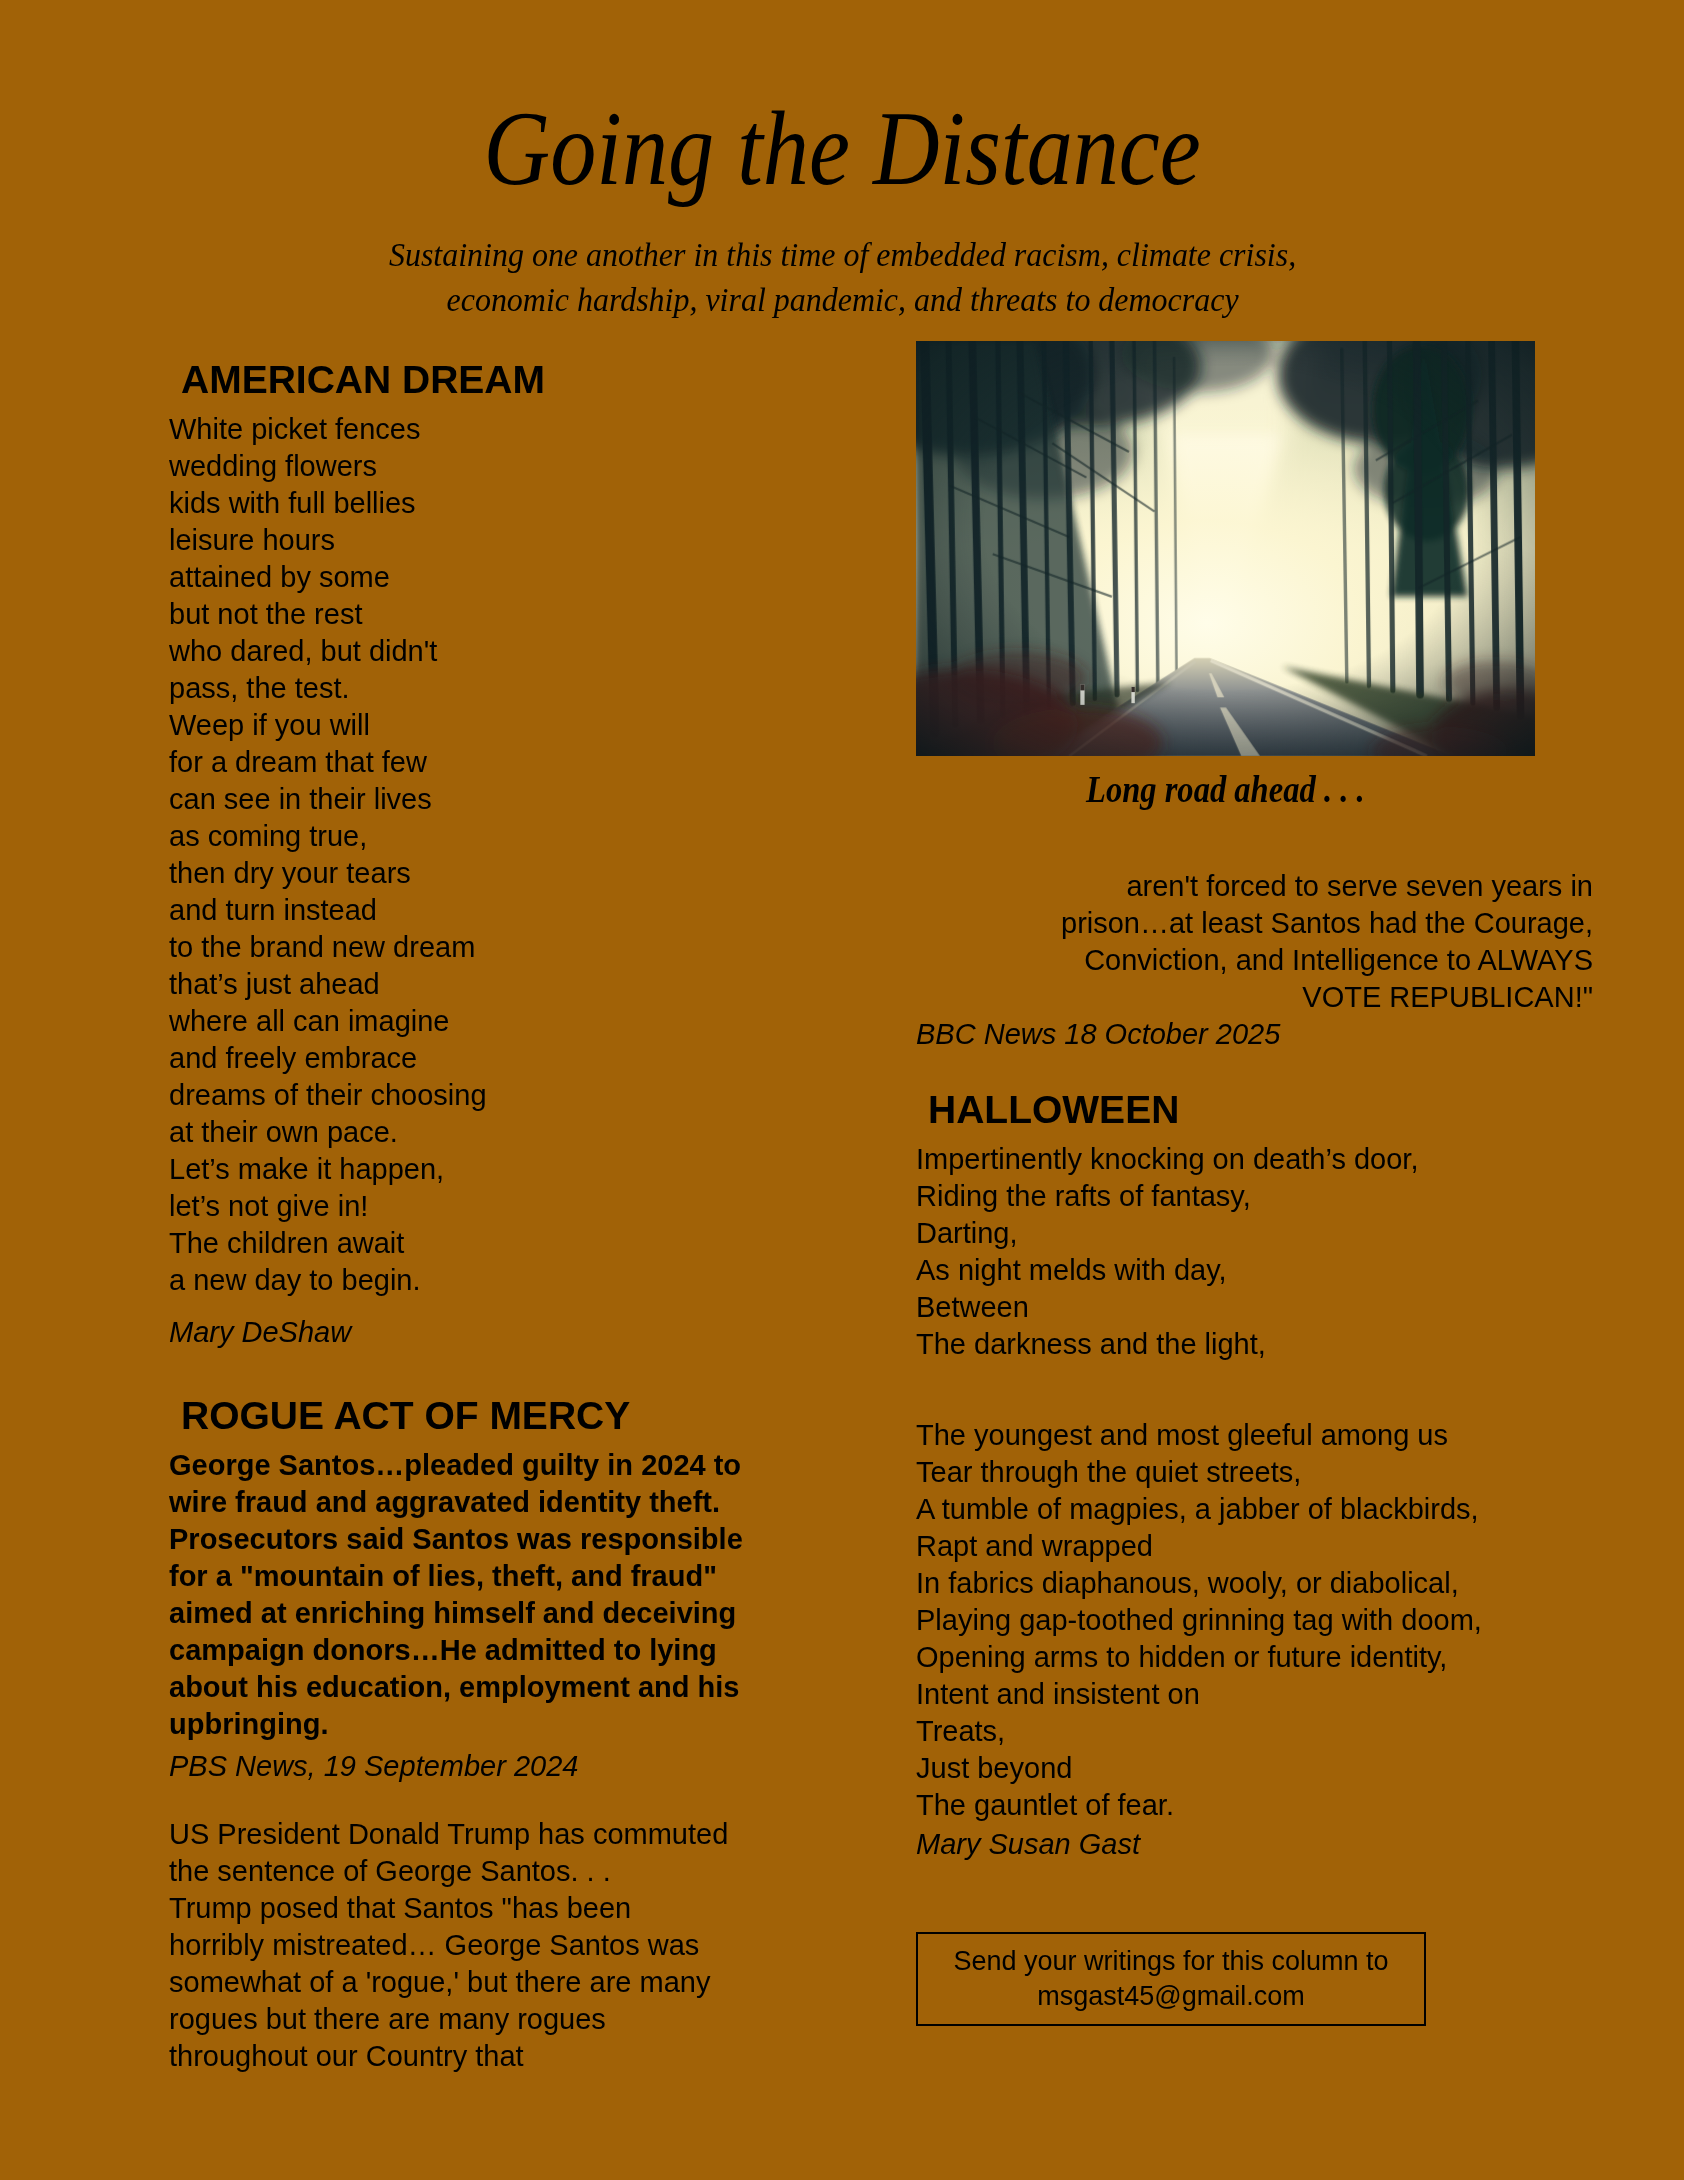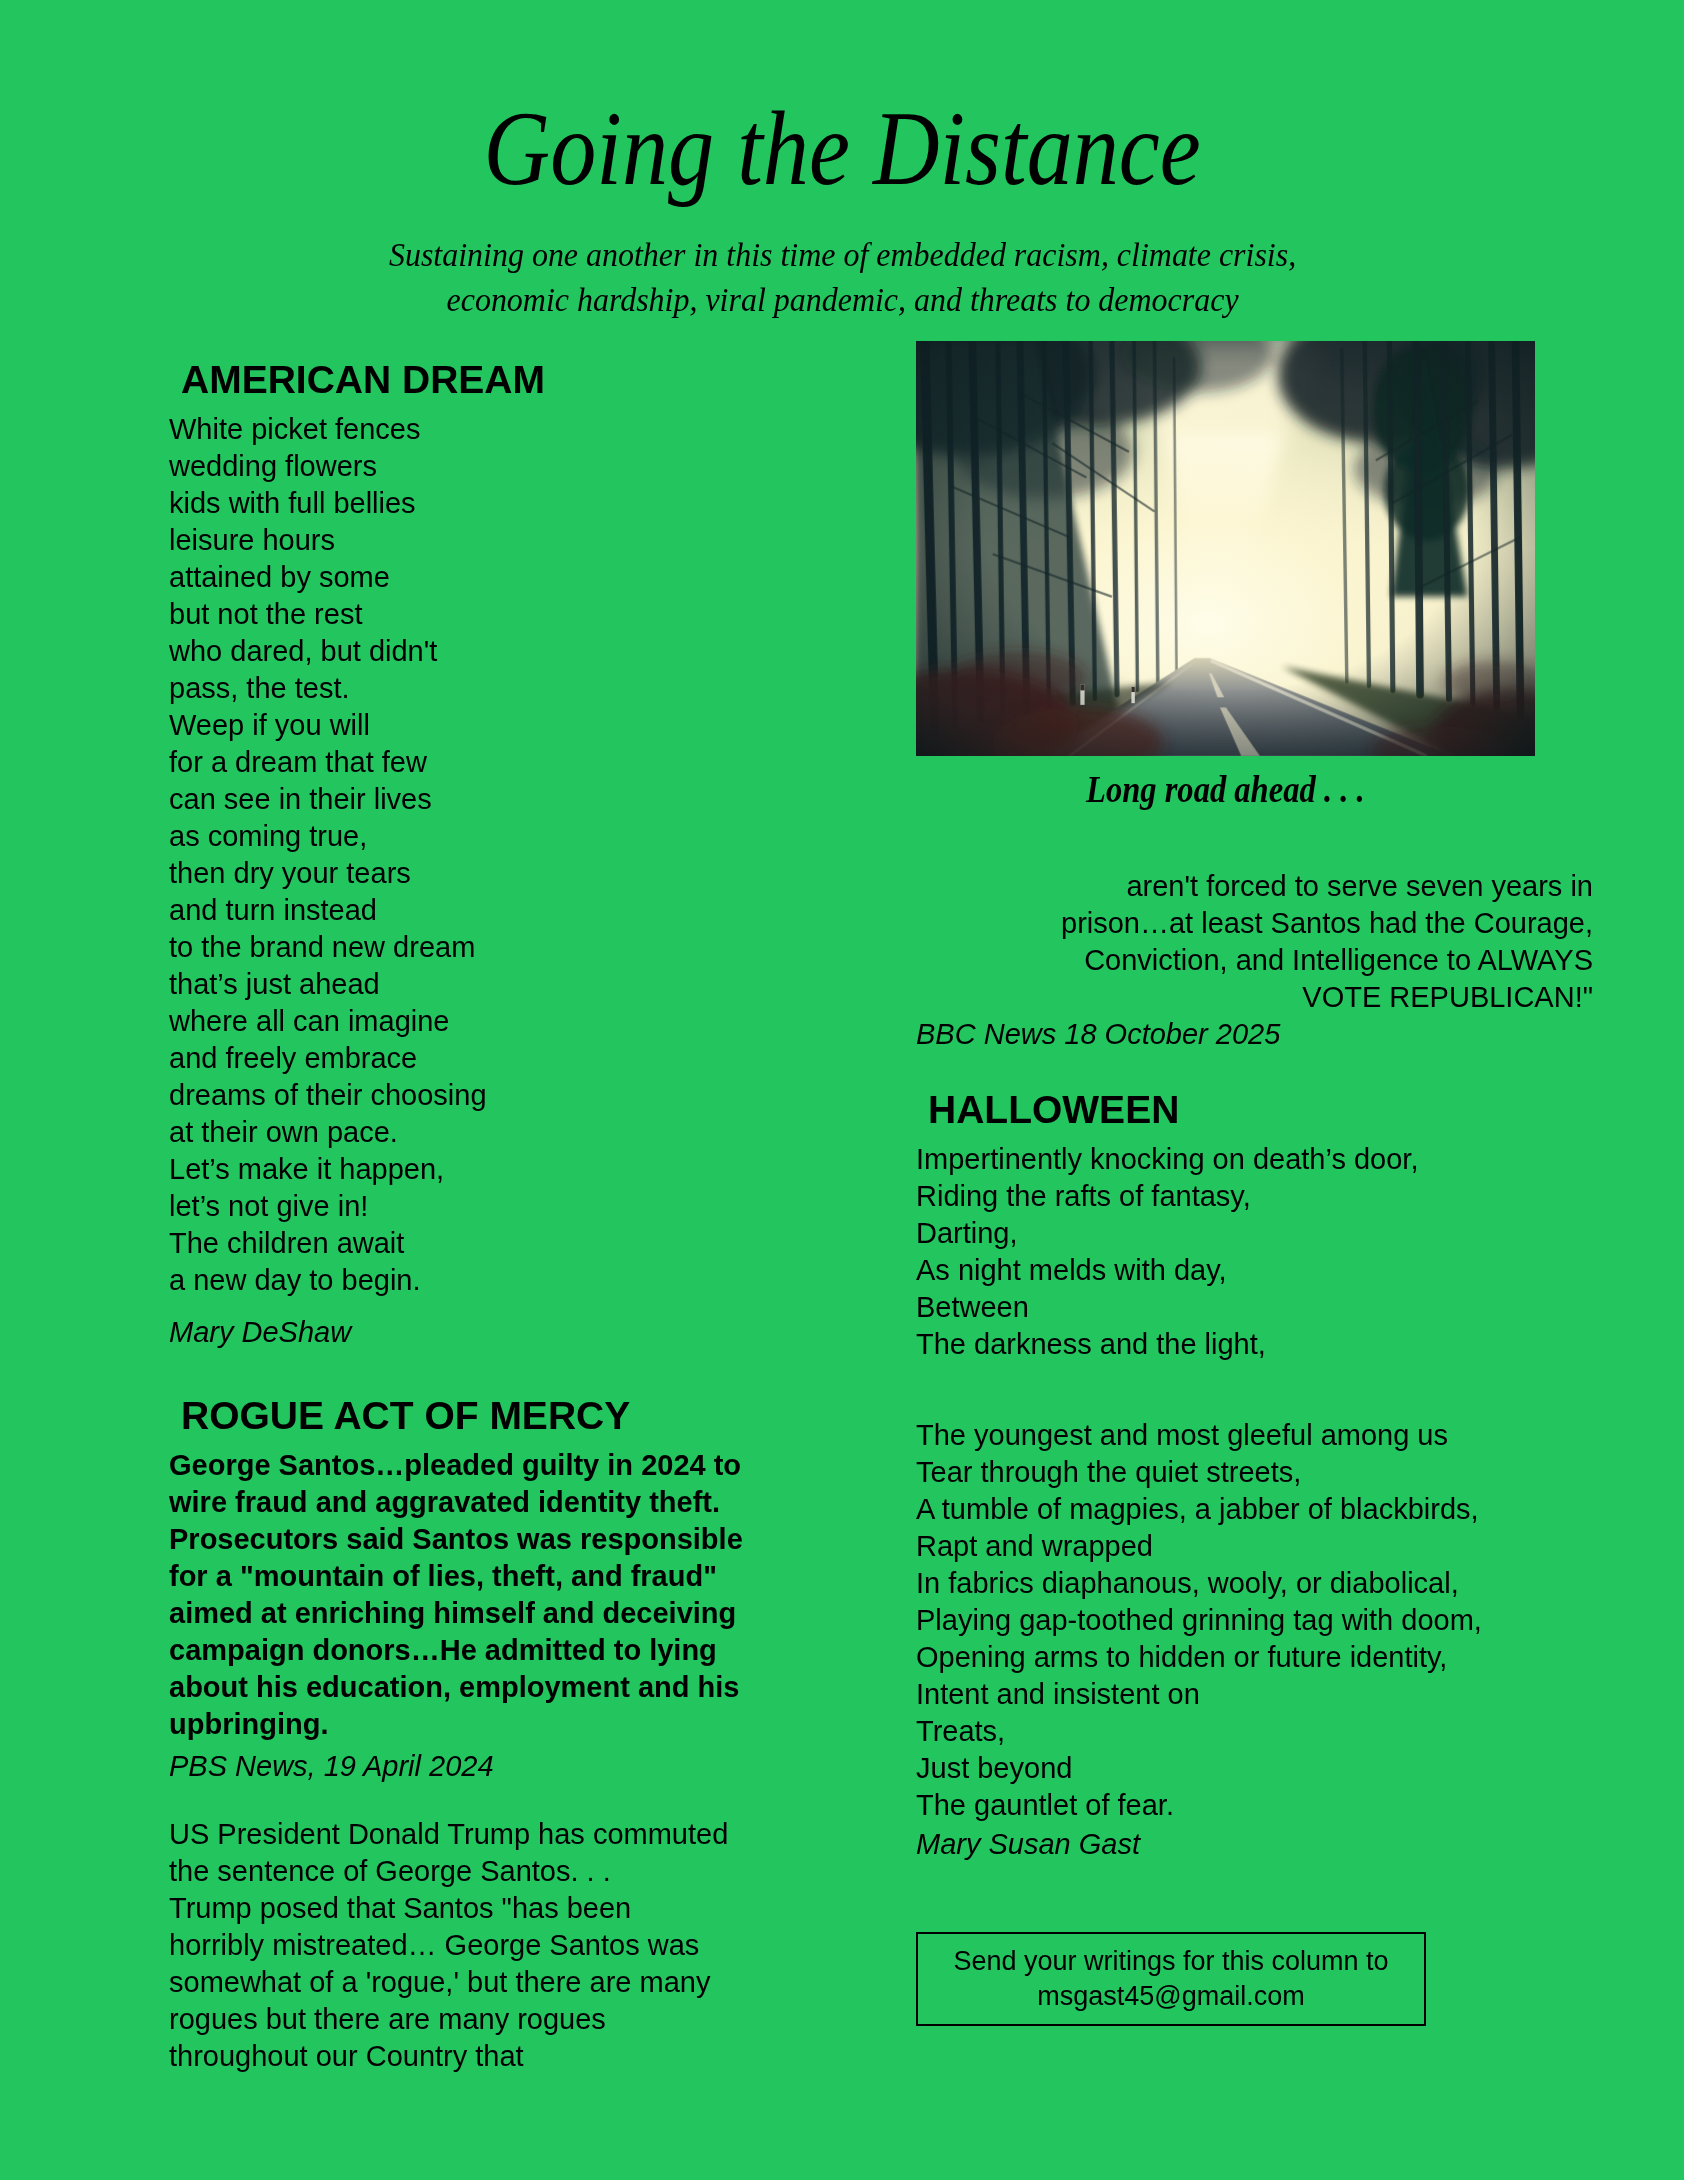--- a/index.html
+++ b/index.html
@@ -1,17 +1,17 @@
 <!DOCTYPE html>
 <html style="font-size:13.6px"><head>
 <meta charset="utf-8">
 <style>
   html,body{margin:0;padding:0;background:#ffffff;}
   body{width:1685px;height:2181px;font-family:"Liberation Sans",sans-serif;color:#000;}
-  .page{position:relative;width:1685px;height:2181px;background:#22c55e;overflow:hidden;}
+  .page{position:relative;width:1685px;height:2181px;background:#a16207;overflow:hidden;}
 
   
   .masthead{position:absolute;left:0;top:85px;width:100%;text-align:center;}
   .title{display:inline-block;font-family:"Liberation Serif",serif;font-style:italic;font-weight:400;
          font-size:106px;line-height:128px;transform:scaleX(0.87);transform-origin:center;white-space:nowrap;}
   .subtitle{display:inline-block;margin-top:19px;font-family:"Liberation Serif",serif;font-style:italic;
             font-size:34px;line-height:45px;transform:scaleX(0.94);transform-origin:center;
             white-space:pre-line;text-align:center;}
 
   
@@ -89,21 +89,21 @@
 
     <div class="h2 mt-rogue-h">ROGUE ACT OF MERCY</div>
     <div class="para mt-rogue-p">George Santos…pleaded guilty in 2024 to
 wire fraud and aggravated identity theft.
 Prosecutors said Santos was responsible
 for a "mountain of lies, theft, and fraud"
 aimed at enriching himself and deceiving
 campaign donors…He admitted to lying
 about his education, employment and his
 upbringing.</div>
-    <div class="attr mt-pbs">PBS News, 19 April 2024</div>
+    <div class="attr mt-pbs">PBS News, 19 September 2024</div>
 
     <div class="para mt-trump">US President Donald Trump has commuted
 the sentence of George Santos. . .
 Trump posed that Santos "has been
 horribly mistreated… George Santos was
 somewhat of a 'rogue,' but there are many
 rogues but there are many rogues
 throughout our Country that</div>
   </div>
 

